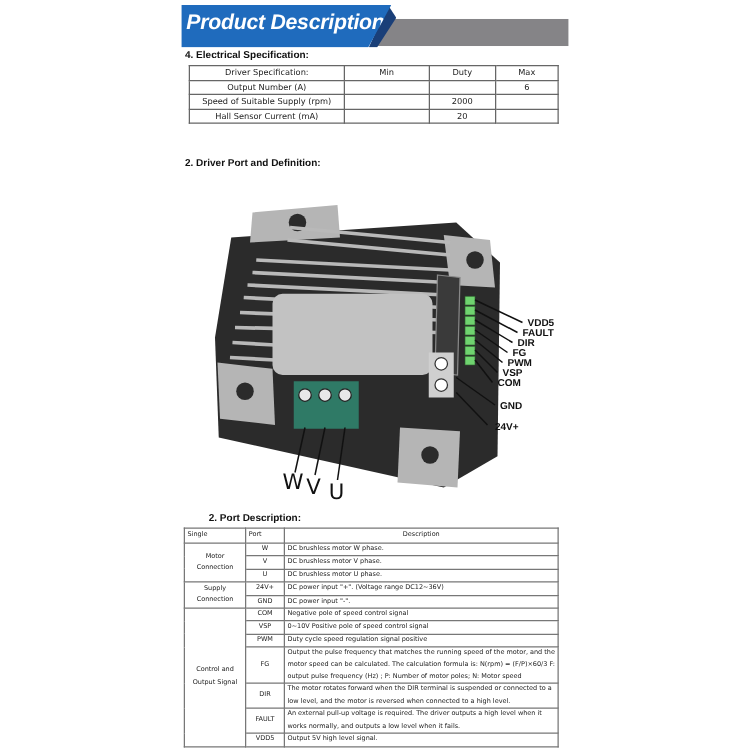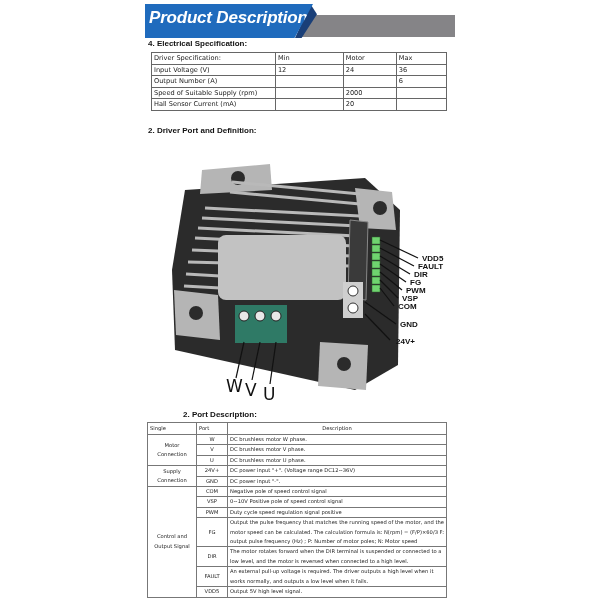--- a/index.html
+++ b/index.html
@@ -12,21 +12,21 @@
                  clip-path: polygon(70% 0, 100% 30%, 30% 100%, 0 100%); }
   .banner-gray { position:absolute; left:152px; top:11px; height:22px; width:158px; background:#858487;
                  clip-path: polygon(8% 0, 100% 0, 100% 100%, 0 100%); }
   .banner-title { position:absolute; left:4px; top:4px; color:#fff; font-family:"Liberation Sans", sans-serif;
                   font-weight:bold; font-style:italic; font-size:17px; letter-spacing:-0.2px; }
 
   .section-title { position:absolute; font-family:"Liberation Sans", sans-serif; font-weight:bold; font-size:8px; color:#111; }
 
   table { border-collapse:collapse; font-family:"DejaVu Sans", sans-serif; }
   .spec-table { position:absolute; left:151px; top:52px; width:296px; font-size:6.6px; }
-  .spec-table td { border:0.8px solid #666; height:10.5px; padding:0 2px; text-align:left; white-space:nowrap; }
+  .spec-table td { border:0.8px solid #666; height:10.5px; padding:0 2px; text-align:center; white-space:nowrap; }
 
   .port-table { position:absolute; left:147px; top:422px; width:300px; font-size:5.2px; }
   .port-table td { border:0.7px solid #777; padding:0 2px; vertical-align:middle; line-height:9.4px; }
   .port-table .c-single { width:44px; text-align:center; }
   .port-table .c-port { width:26px; text-align:center; }
   .port-table .c-desc { text-align:left; }
   .port-table .hdr td { height:11px; }
 
   .diagram { position:absolute; left:160px; top:150px; width:300px; height:262px; }
   .lbl { position:absolute; font-family:"Liberation Sans", sans-serif; font-weight:bold; color:#111; font-size:8px; }
@@ -43,28 +43,22 @@
   </div>
 </div>
 
 <div class="section-title" style="left:148px; top:39px;">4. Electrical Specification:</div>
 
 <table class="spec-table">
   <tbody>
       <tr>
     <td style="width:42%">Driver Specification:</td>
     <td style="width:23%">Min</td>
-    <td style="width:18%">Motor</td>
+    <td style="width:18%">Duty</td>
     <td style="width:17%">Max</td>
-  </tr>
-  <tr>
-    <td>Input Voltage (V)</td>
-    <td>12</td>
-    <td>24</td>
-    <td>36</td>
   </tr>
   <tr>
     <td>Output Number (A)</td>
     <td></td>
     <td></td>
     <td>6</td>
   </tr>
   <tr>
     <td>Speed of Suitable Supply (rpm)</td>
     <td></td>
@@ -156,21 +150,21 @@
   <div class="lbl" style="left:242px; top:144px;">VSP</div>
   <div class="lbl" style="left:238px; top:152px;">COM</div>
   <div class="lbl" style="left:240px; top:170px;">GND</div>
   <div class="lbl" style="left:236px; top:187px;">24V+</div>
 
   <div class="big-lbl" style="left:66px; top:226px;">W</div>
   <div class="big-lbl" style="left:85px; top:230px;">V</div>
   <div class="big-lbl" style="left:103px; top:234px;">U</div>
 </div>
 
-<div class="section-title" style="left:160px; top:410px;padding-left:23px;">2. Port Description:</div>
+<div class="section-title" style="left:144px; top:410px;padding-left:23px;">2. Port Description:</div>
 
 <table class="port-table">
   <tbody>
       <tr class="hdr">
     <td class="c-single" style="text-align:left">Single</td>
     <td class="c-port" style="text-align:left">Port</td>
     <td class="c-desc" style="text-align:center">Description</td>
   </tr>
   <tr>
     <td class="c-single" rowspan="3">Motor Connection</td>

